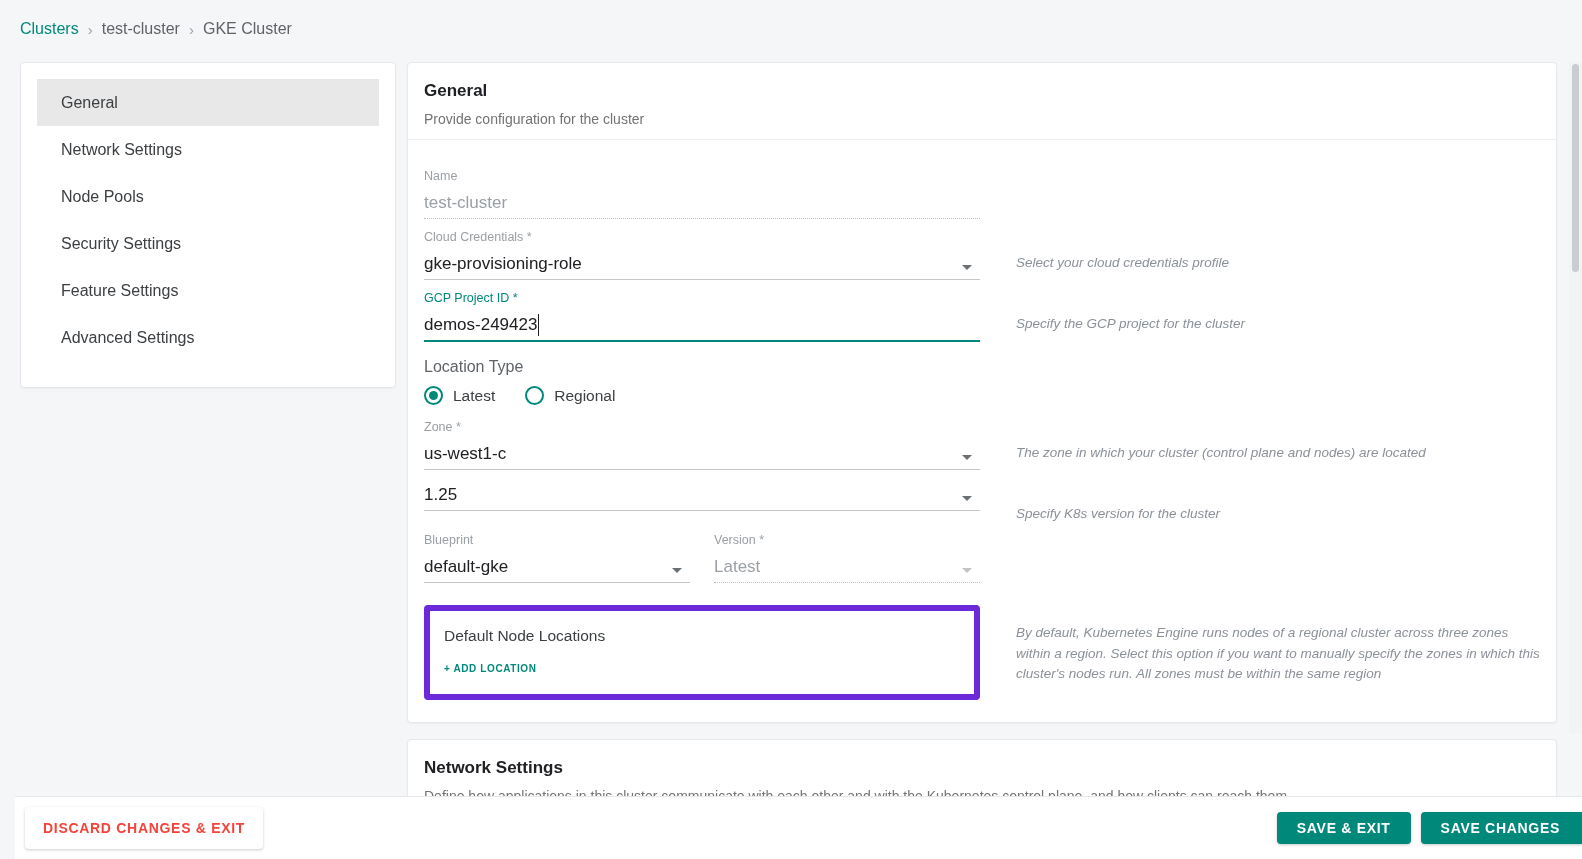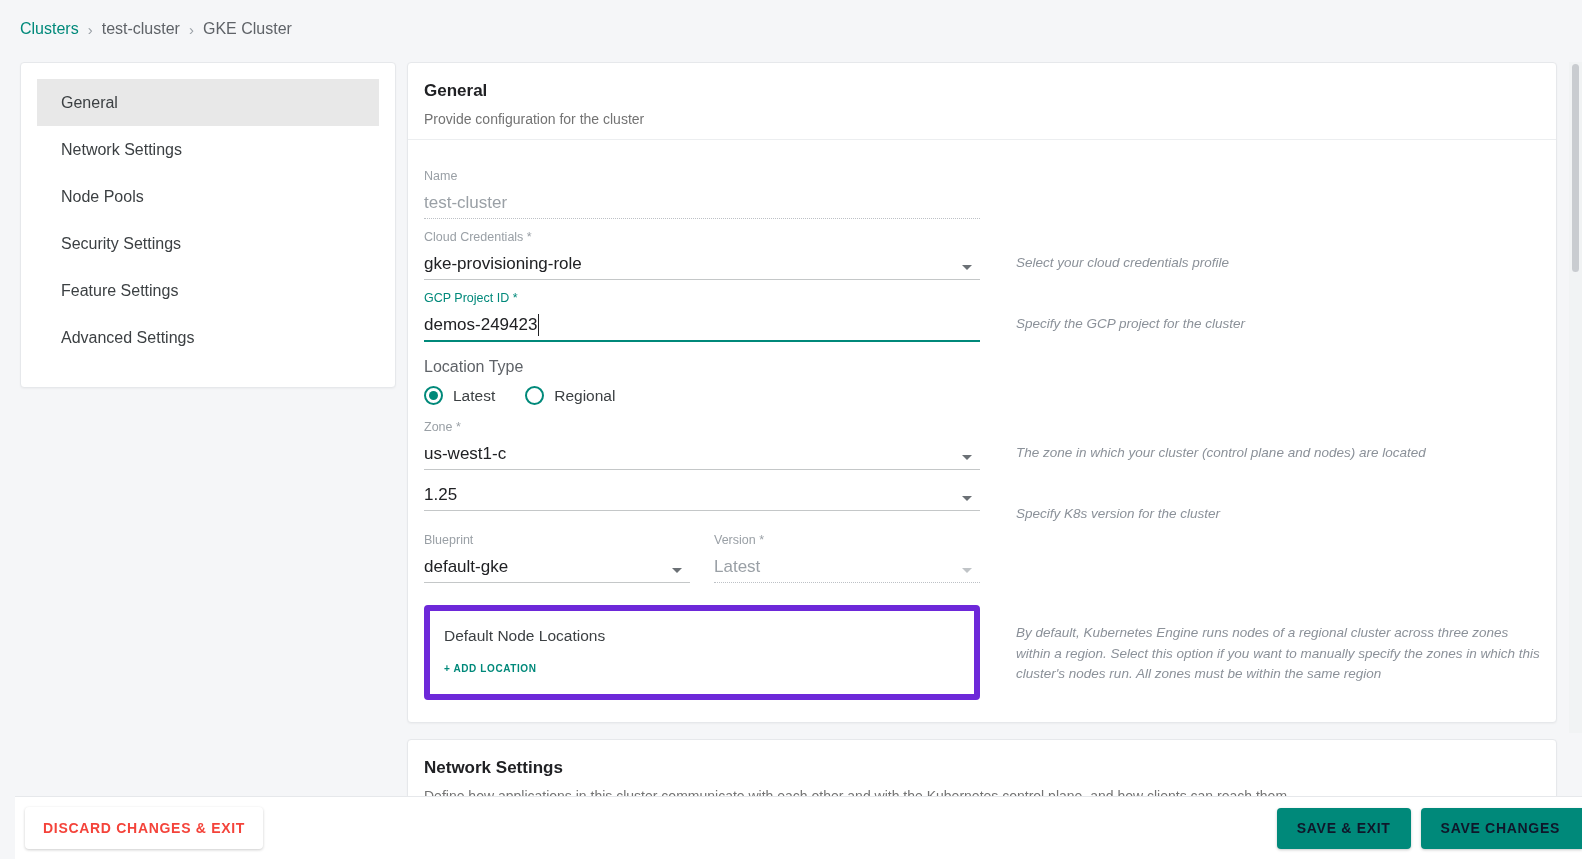--- a/index.html
+++ b/index.html
@@ -158,22 +158,22 @@
     cursor: pointer;
   }
   .btn-discard {
     background: #fff; color: #f4433a;
     height: 42px; padding: 0 18px;
     margin-left: 10px;
     box-shadow: 0 1px 3px rgba(0,0,0,.20);
   }
   .right-btns { margin-left: auto; display: flex; gap: 10px; padding-right: 0; }
   .btn-teal {
-    background: #00897a; color: #0f172a;
-    height: 41px; padding: 0 20px;
+    background: #00897a; color: #ffffff;
+    height: 32px; padding: 0 20px;
     box-shadow: 0 1px 3px rgba(0,0,0,.22);
   }
   .btn-teal.last { border-radius: 4px 0 0 4px; padding-right: 22px; }
 
   
   .scroll-track {
     position: absolute; top: 0; right: 0; width: 13px; bottom: 63px;
     background: #f1f3f4;
   }
   .scroll-thumb {

